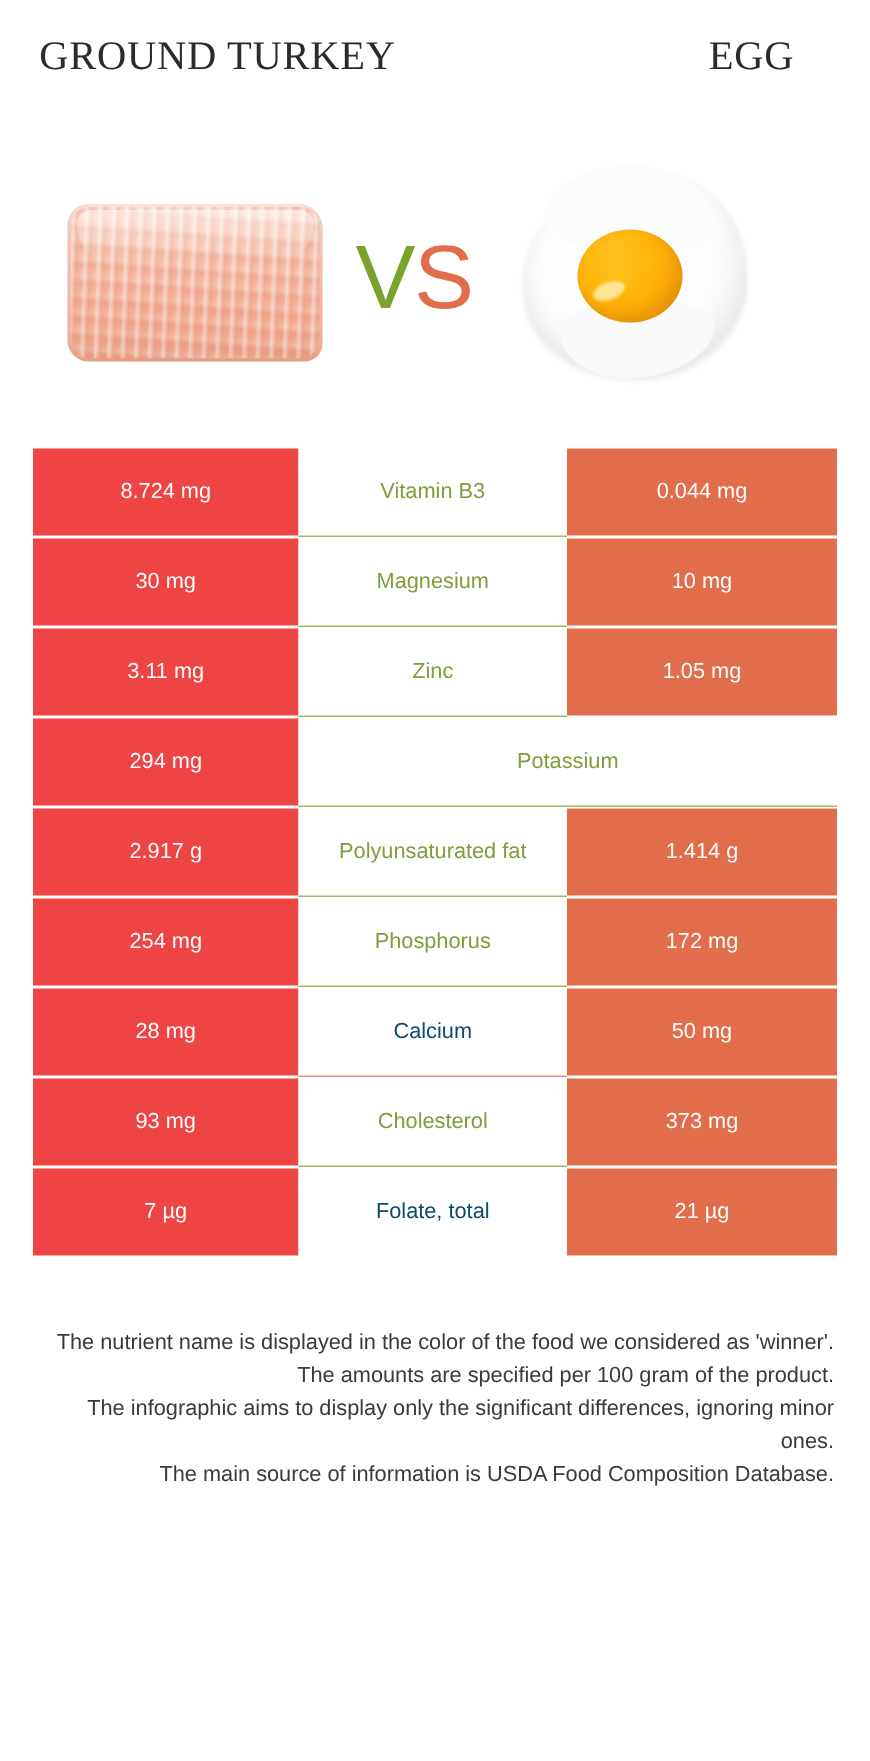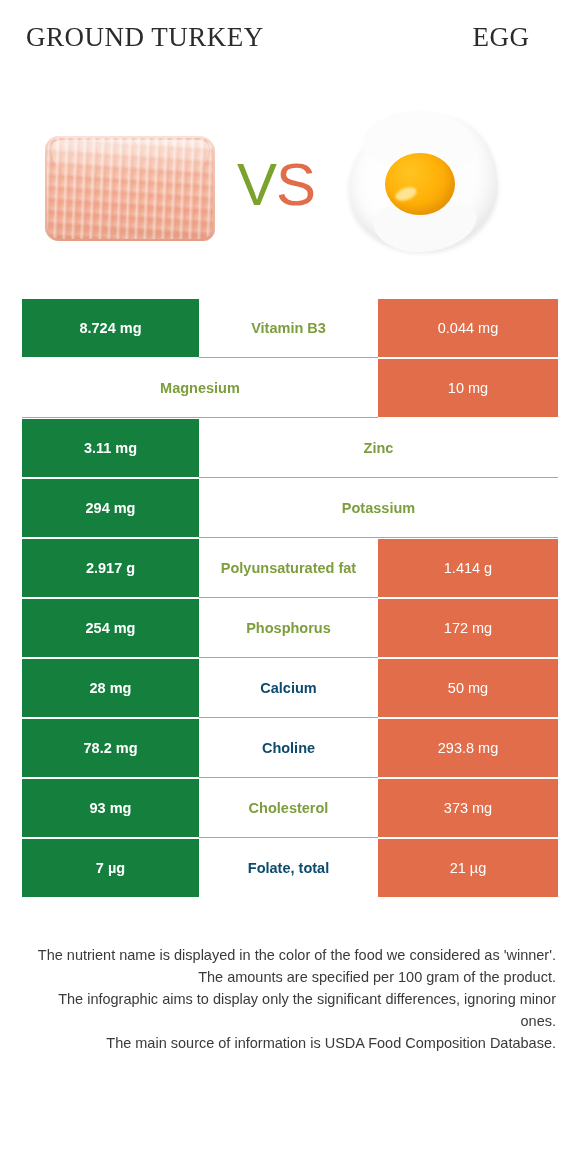--- a/index.html
+++ b/index.html
@@ -176,33 +176,32 @@
     display: flex;
     align-items: center;
     justify-content: center;
     font-size: 14.5px;
     box-sizing: border-box;
     border-top: 1px solid #ffffff;
     border-bottom: 1px solid #ffffff;
   }
   .cell.left {
     flex: 0 0 177px;
-    background: #15803d;
+    background: #ef4444;
     color: #ffffff;
-    font-weight: bold;
   }
   .cell.right {
     flex: 0 0 180px;
     background: #e26d4a;
     color: #ffffff;
   }
   .cell.mid {
     flex: 1 1 auto;
     background: #ffffff;
-    font-weight: bold;
+    font-weight: normal;
     font-size: 14.5px;
     border-top: 1px solid transparent;
     border-bottom: 1px solid transparent;
   }
   .cell.mid.green { color: #7d9e3c; border-bottom-color: #9dba62; }
   .cell.mid.red   { color: #0c4a6e; border-bottom-color: #dd9483; }
   .row:last-child .cell.mid { border-bottom-color: transparent; }
 
   
   .footer {
@@ -250,50 +249,47 @@
 
 </div>
 
 <div class="table" id="comparison-table">
     <div class="row">
       <div class="cell left">8.724 mg</div>
       <div class="cell mid green">Vitamin B3</div>
       <div class="cell right">0.044 mg</div>
     </div>
     <div class="row">
+      <div class="cell left">30 mg</div>
       <div class="cell mid green">Magnesium</div>
       <div class="cell right">10 mg</div>
     </div>
     <div class="row">
       <div class="cell left">3.11 mg</div>
       <div class="cell mid green">Zinc</div>
+      <div class="cell right">1.05 mg</div>
     </div>
     <div class="row">
       <div class="cell left">294 mg</div>
       <div class="cell mid green">Potassium</div>
     </div>
     <div class="row">
       <div class="cell left">2.917 g</div>
       <div class="cell mid green">Polyunsaturated fat</div>
       <div class="cell right">1.414 g</div>
     </div>
     <div class="row">
       <div class="cell left">254 mg</div>
       <div class="cell mid green">Phosphorus</div>
       <div class="cell right">172 mg</div>
     </div>
     <div class="row">
       <div class="cell left">28 mg</div>
       <div class="cell mid red">Calcium</div>
       <div class="cell right">50 mg</div>
-    </div>
-    <div class="row">
-      <div class="cell left">78.2 mg</div>
-      <div class="cell mid red">Choline</div>
-      <div class="cell right">293.8 mg</div>
     </div>
     <div class="row">
       <div class="cell left">93 mg</div>
       <div class="cell mid green">Cholesterol</div>
       <div class="cell right">373 mg</div>
     </div>
     <div class="row">
       <div class="cell left">7 µg</div>
       <div class="cell mid red">Folate, total</div>
       <div class="cell right">21 µg</div>

